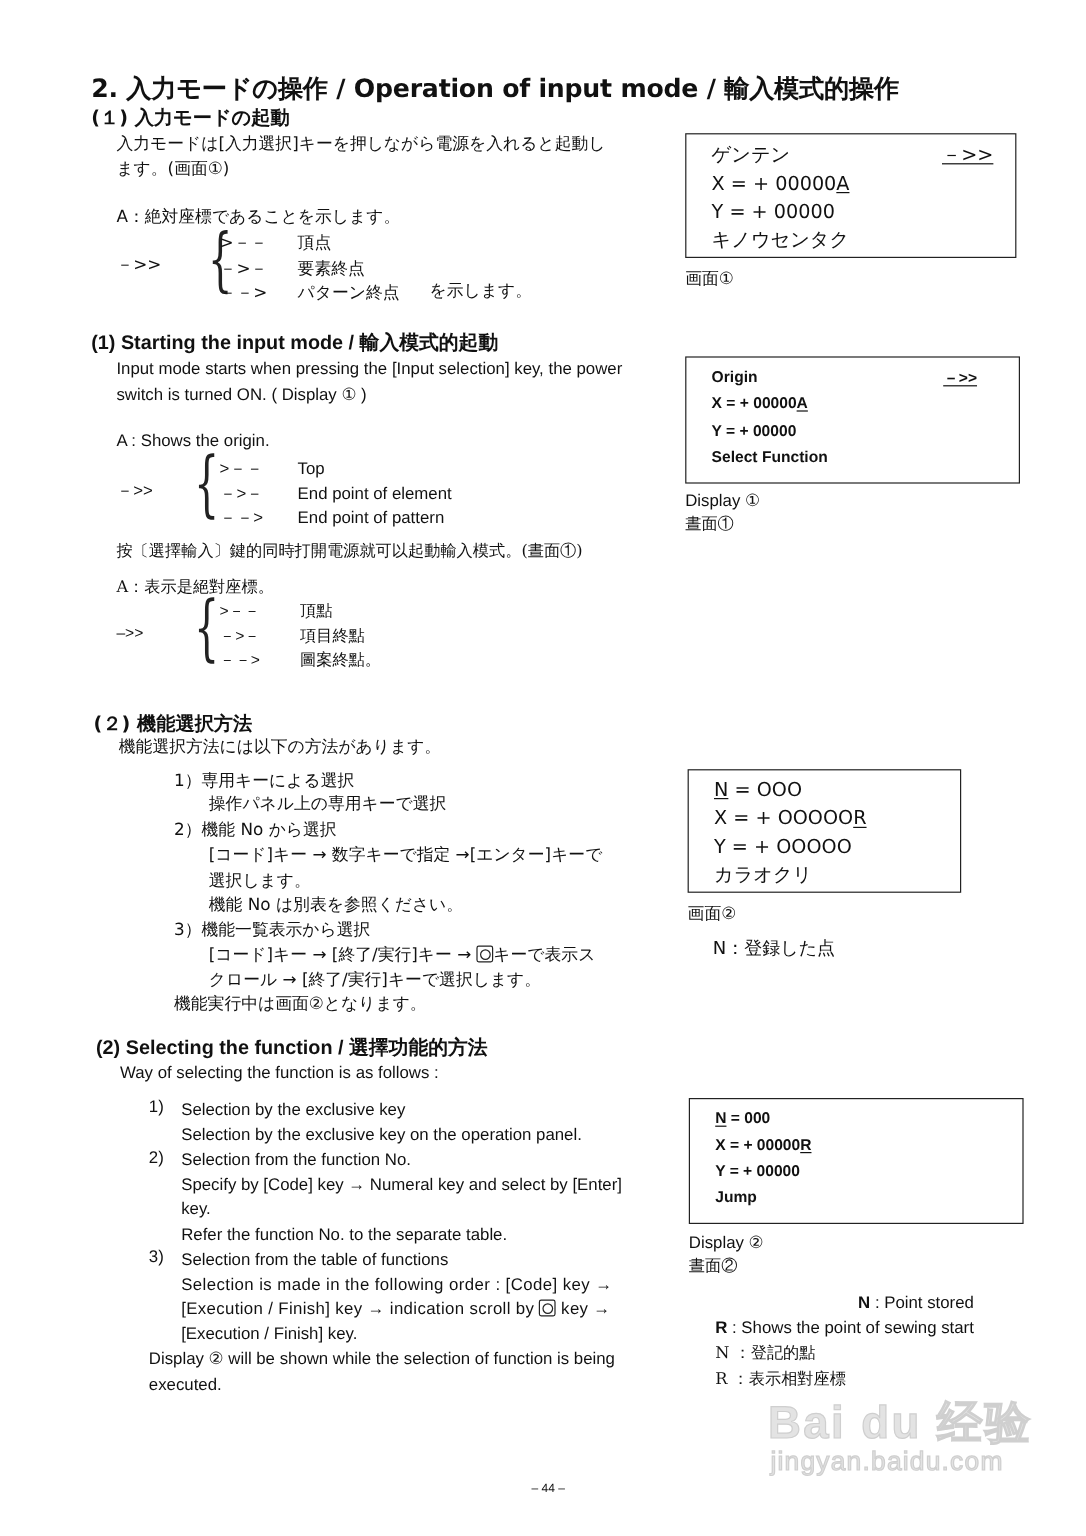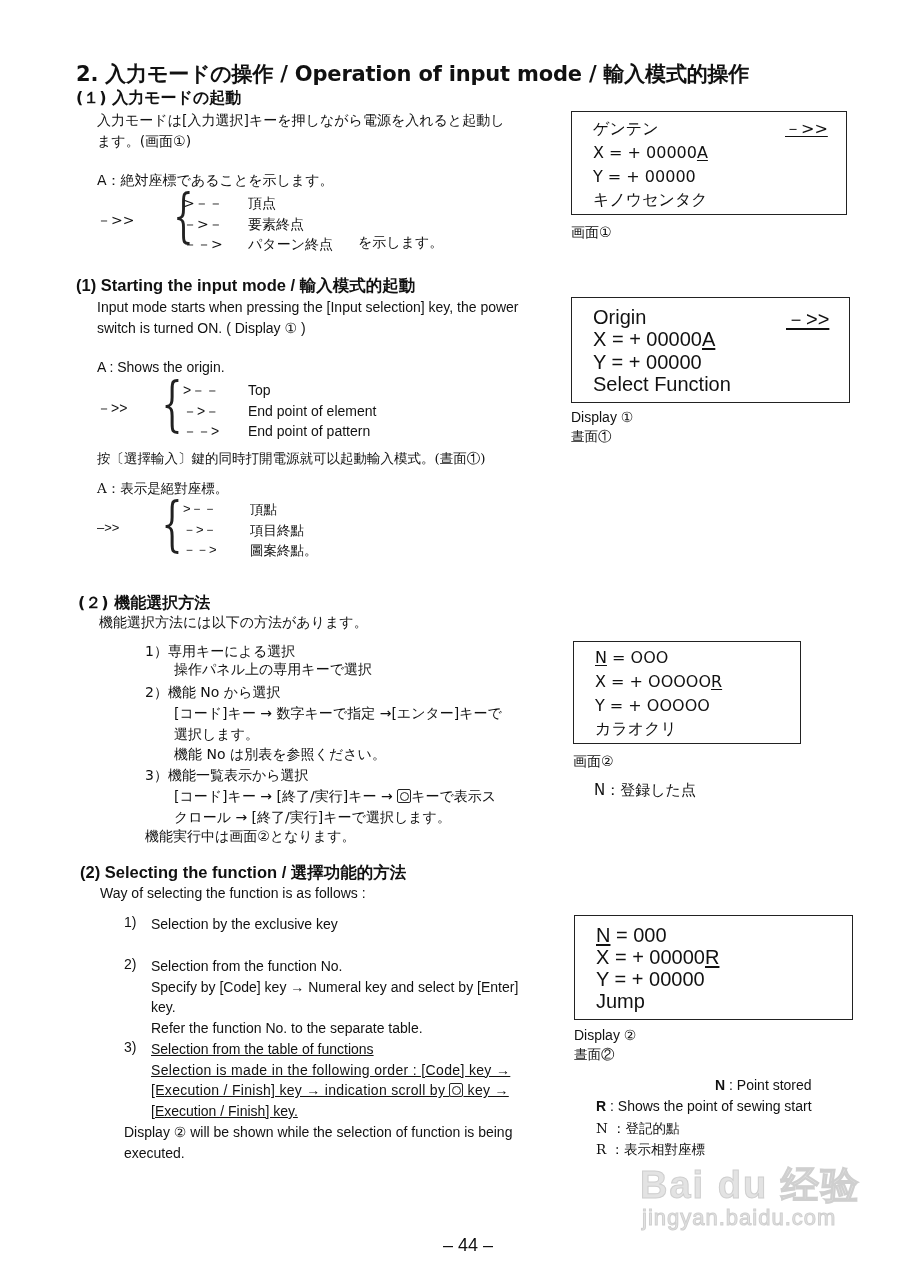--- a/index.html
+++ b/index.html
@@ -16,21 +16,21 @@
   .enb { font-family: "Liberation Sans", sans-serif; font-size: 16.5px; font-weight: bold; }
   .cn { font-family: "DejaVu Serif", serif; font-size: 13.5px; }
   .line { display: block; line-height: 20.5px; }
   .line-en { display: block; line-height: 20.6px; }
   .lcd {
     position: absolute; border: 1.2px solid #222; background: #fff;
     box-sizing: border-box;
   }
   .lcd-row { position: absolute; left: 21px; white-space: nowrap; }
   .lcd-jp { font-size: 16px; }
-  .lcd-en { font-family: "Liberation Sans", sans-serif; font-size: 20px; }
+  .lcd-en { font-family: "Liberation Sans", sans-serif; font-size: 13px; font-weight: bold; }
   .u { text-decoration: underline; text-underline-offset: 2px; }
   .caption { position: absolute; text-align: left; white-space: nowrap; }
   .brace {
     position: absolute; font-family: "DejaVu Serif", serif; font-weight: 100;
     color: #222;
   }
   .keyicon {
     display: inline-block; width: 14px; height: 14px; border: 1.2px solid #222;
     border-radius: 2px; vertical-align: -2px; position: relative; box-sizing: border-box;
   }
@@ -157,32 +157,33 @@
 <div class="abs jp" style="left:594px; top:778px; font-size:15px;">
   <span class="line" style="line-height:24px;">N：登録した点</span>
 </div>
 
 <div class="abs enb" style="left:80px; top:862px;">(2)  Selecting the function / 選擇功能的方法</div>
 <div class="abs en" style="left:100px; top:885px;">Way of selecting the function is as follows :</div>
 
 <div class="abs en" style="left:124px; top:914px;">1)</div>
 <div class="abs en" style="left:151px; top:914px;">
   <span class="line-en">Selection by the exclusive key</span>
+  <span class="line-en">Selection by the exclusive key on the operation panel.</span>
 </div>
 
 <div class="abs en" style="left:124px; top:956px;">2)</div>
 <div class="abs en" style="left:151px; top:956px;">
   <span class="line-en">Selection from the function No.</span>
   <span class="line-en">Specify by [Code] key → Numeral key and select by [Enter]</span>
   <span class="line-en">key.</span>
   <span class="line-en">Refer the function No. to the separate table.</span>
 </div>
 
 <div class="abs en" style="left:124px; top:1039px;">3)</div>
-<div class="abs en" style="left:151px; top:1039px;text-decoration:underline;">
+<div class="abs en" style="left:151px; top:1039px;">
   <span class="line-en">Selection from the table of functions</span>
   <span class="line-en" style="letter-spacing:0.35px;">Selection is made in the following order : [Code] key →</span>
   <span class="line-en" style="letter-spacing:0.3px;"><span>[Execution / Finish] key → indication scroll by </span><span class="keyicon"></span><span> key →</span></span>
   <span class="line-en">[Execution / Finish] key.</span>
 </div>
 <div class="abs en" style="left:124px; top:1122px;">
   <span class="line-en">Display ② will be shown while the selection of function is being</span>
   <span class="line-en">executed.</span>
 </div>
 
@@ -200,13 +201,13 @@
   <span class="line-en"><b>R</b><span> : Shows the point of sewing start</span></span>
 </div>
 <div class="abs cn" style="left:596px; top:1118px;">
   <span class="line-en">N ：登記的點</span>
   <span class="line-en">R ：表示相對座標</span>
 </div>
 
 <div class="watermark" style="left:640px; top:1160px; font-size:38px; font-weight:bold; letter-spacing:2px;">Bai du 经验</div>
 <div class="watermark" style="left:642px; top:1205px; font-size:22px; letter-spacing:1px;">jingyan.baidu.com</div>
 
-<div class="abs en" style="left:443px; top:1235px; font-size:18px;">– 44 –</div>
+<div class="abs en" style="left:443px; top:1235px; font-size:10px;">– 44 –</div>
 
 </body></html>

